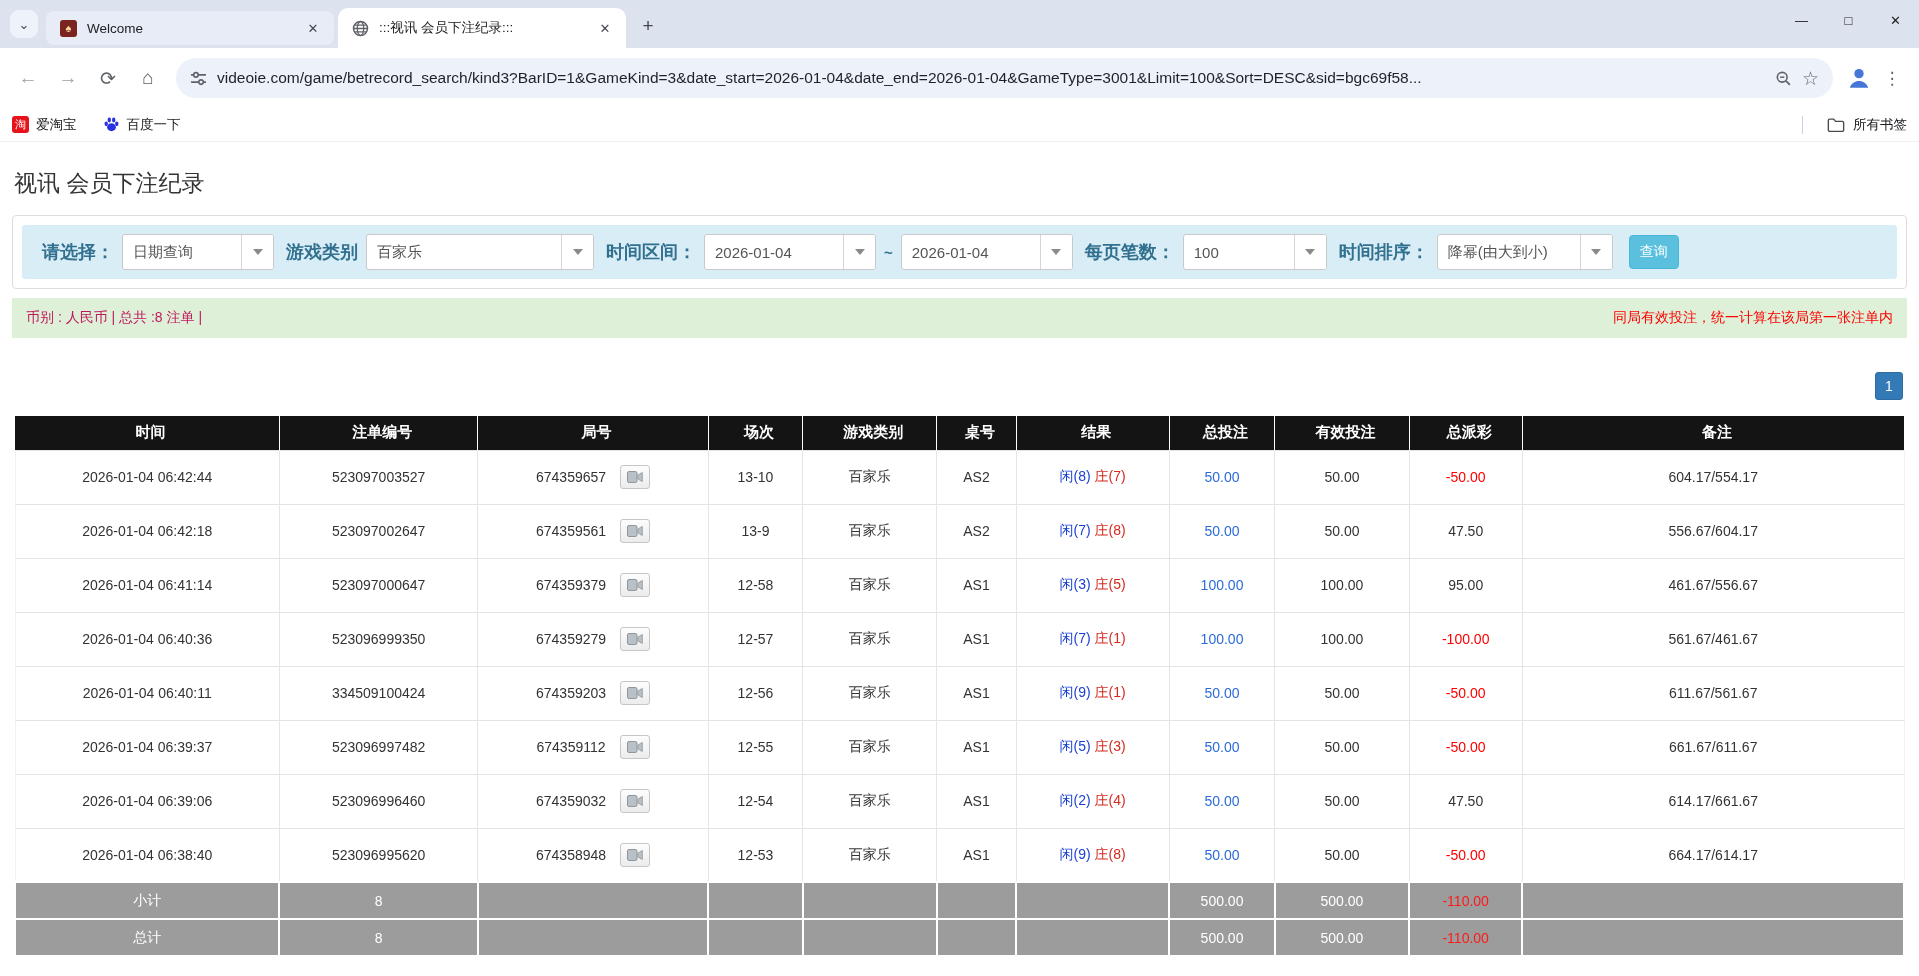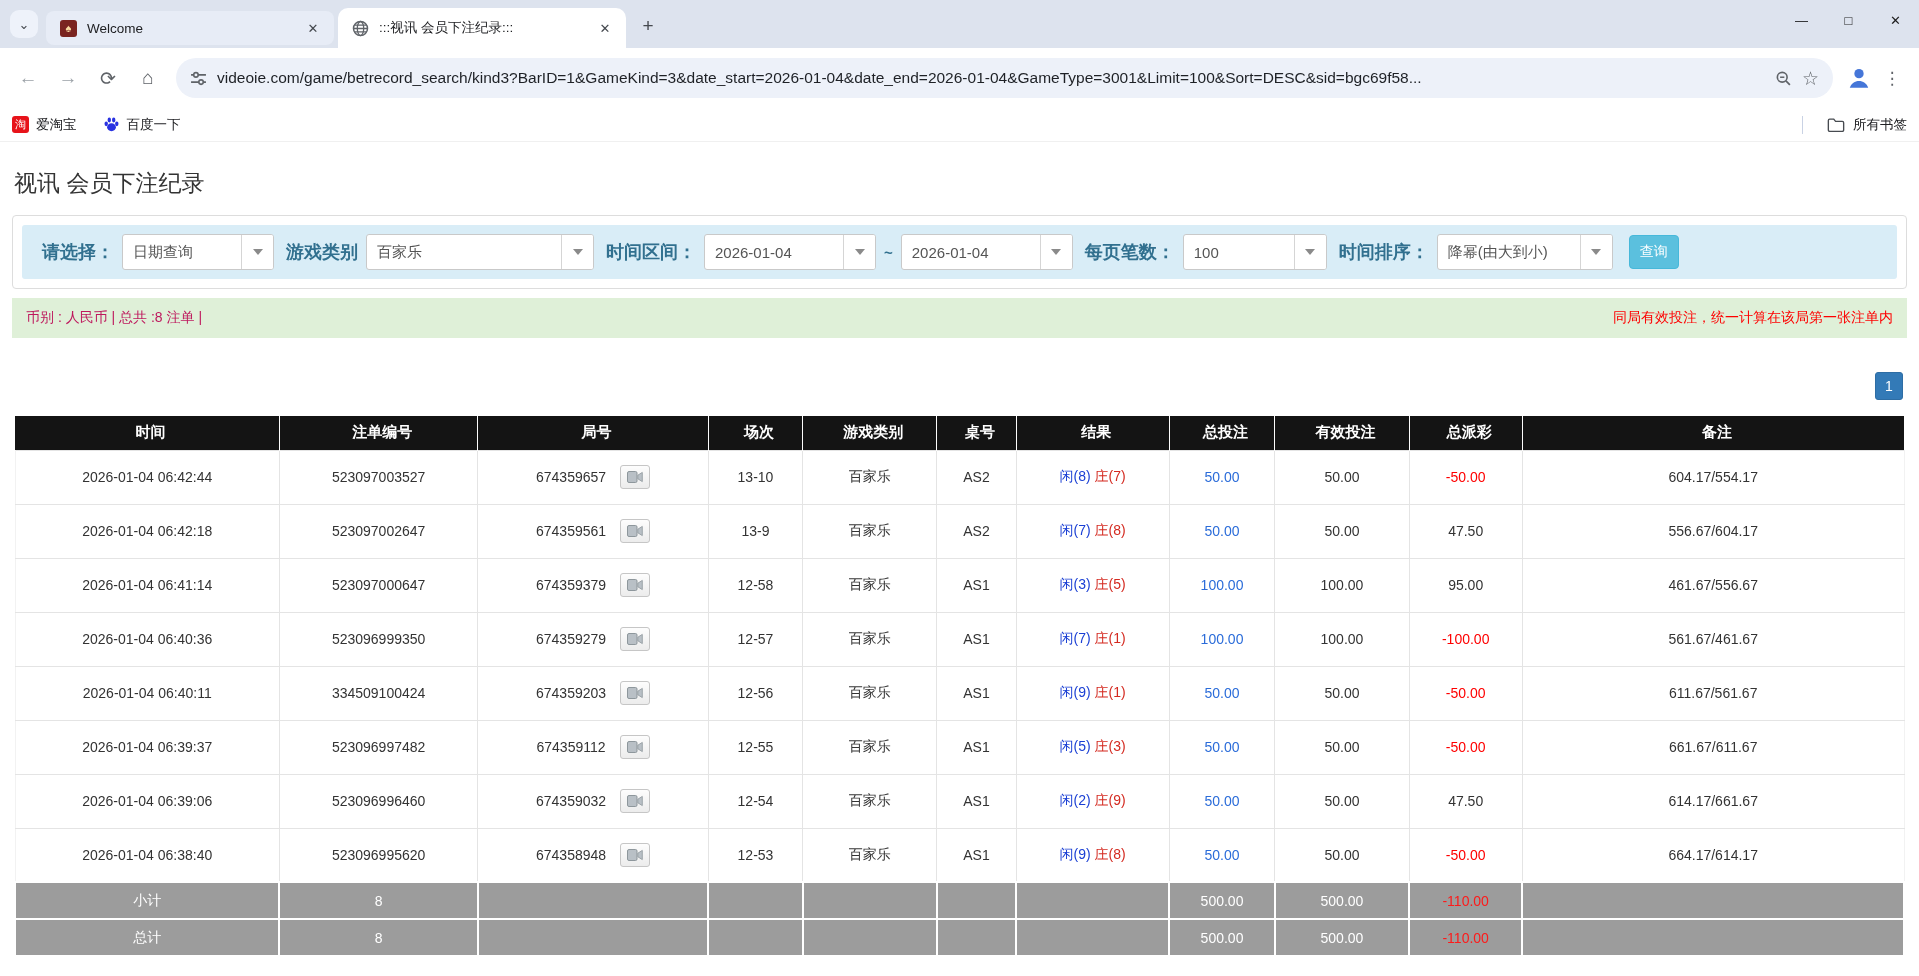--- a/index.html
+++ b/index.html
@@ -427,21 +427,21 @@
                 <svg width="16" height="12" viewBox="0 0 16 12">
                   <rect x="0.5" y="0.5" width="9.5" height="11" rx="1.5" fill="#b9c0c6" stroke="#8e979c"></rect>
                   <path d="M10.8 4.2L15.3 1.4v9.2l-4.5-2.8z" fill="#b9c0c6" stroke="#8e979c" stroke-width="0.8"></path>
                 </svg>
               </span>
             </div>
           </td>
           <td>12-54</td>
           <td>百家乐</td>
           <td>AS1</td>
-          <td><span class="xian">闲(2)</span> <span class="zhuang">庄(9)</span></td>
+          <td><span class="xian">闲(2)</span> <span class="zhuang">庄(4)</span></td>
           <td class="link">50.00</td>
           <td>50.00</td>
           <td>47.50</td>
           <td>614.17/661.67</td>
         </tr>
         <tr>
           <td>2026-01-04 06:38:40</td>
           <td>523096995620</td>
           <td>
             <div class="roundcell">

